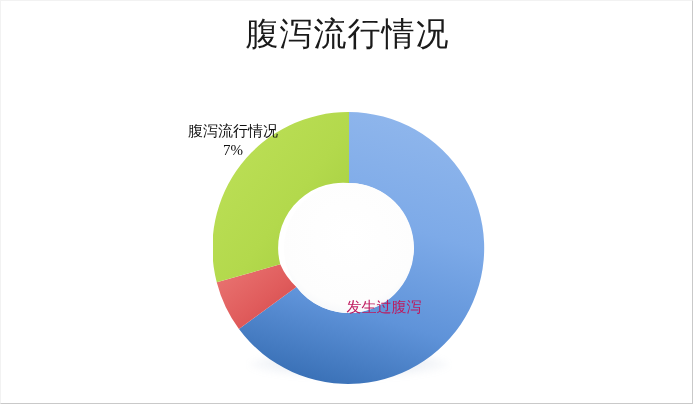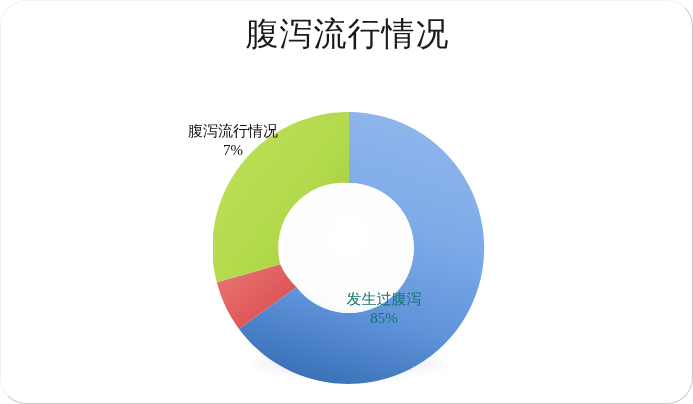--- a/index.html
+++ b/index.html
@@ -12,21 +12,20 @@
     width: 693px;
     height: 404px;
     background: #ffffff;
     overflow: hidden;
     font-family: "Liberation Serif", "DejaVu Serif", serif;
     box-sizing: border-box;
     border-right: 1px solid #c9c9c9;
     border-bottom: 1px solid #c9c9c9;
     border-top: 1px solid #f2f2f2;
     border-left: 1px solid #f2f2f2;
-    border-radius: 26px;
   }
 
   
   #chart-title {
     position: absolute;
     left: 0;
     top: 11px;
     width: 693px;
     text-align: center;
     font-size: 33px;
@@ -94,23 +93,23 @@
     color: #111111;
   }
   #label-nearby {
     left: 152px;
     top: 120px;
     width: 160px;
     color: #111111;
   }
   #label-had {
     left: 318px;
-    top: 288px;
+    top: 296px;
     width: 130px;
-    color: #0f766e;
+    color: #be185d;
   }
 </style>
 </head>
 <body>
 
 <div id="canvas">
 
   <div id="chart-title">腹泻流行情况</div>
 
   <div id="donut-wrap">
@@ -166,16 +165,15 @@
   </div>
 
 
   <div class="slice-label" id="label-nearby">
     <span class="lab-name">腹泻流行情况</span>
     <span class="lab-val">7%</span>
   </div>
 
   <div class="slice-label" id="label-had">
     <span class="lab-name">发生过腹泻</span>
-    <span class="lab-val">85%</span>
   </div>
 
 </div>
 
 </body></html>

